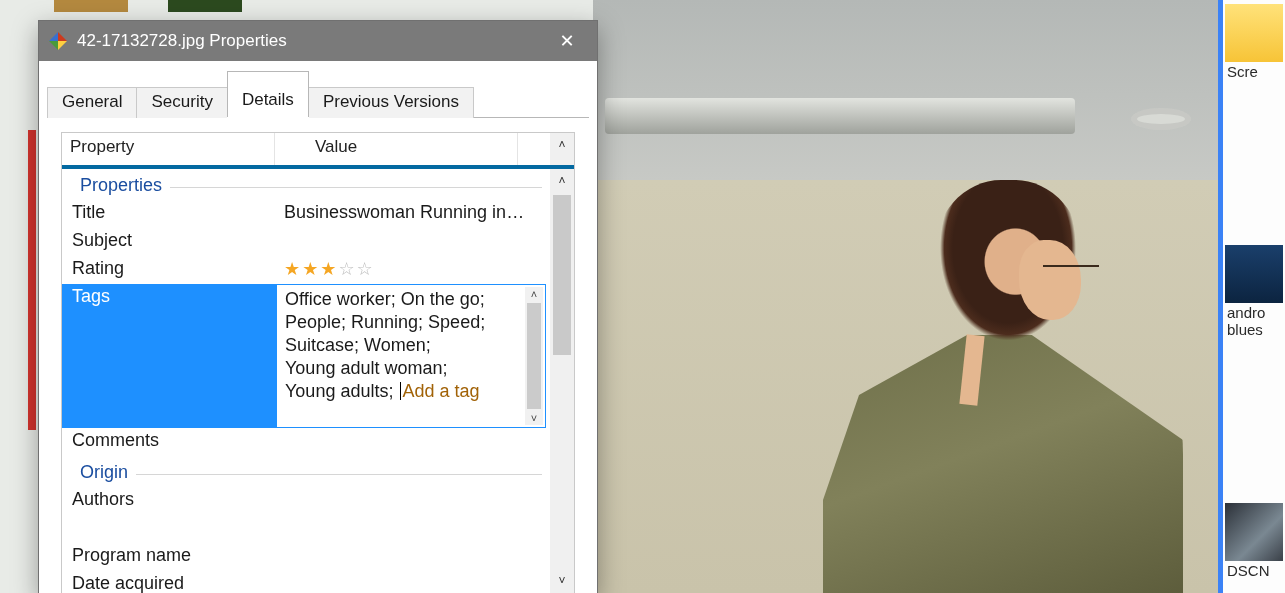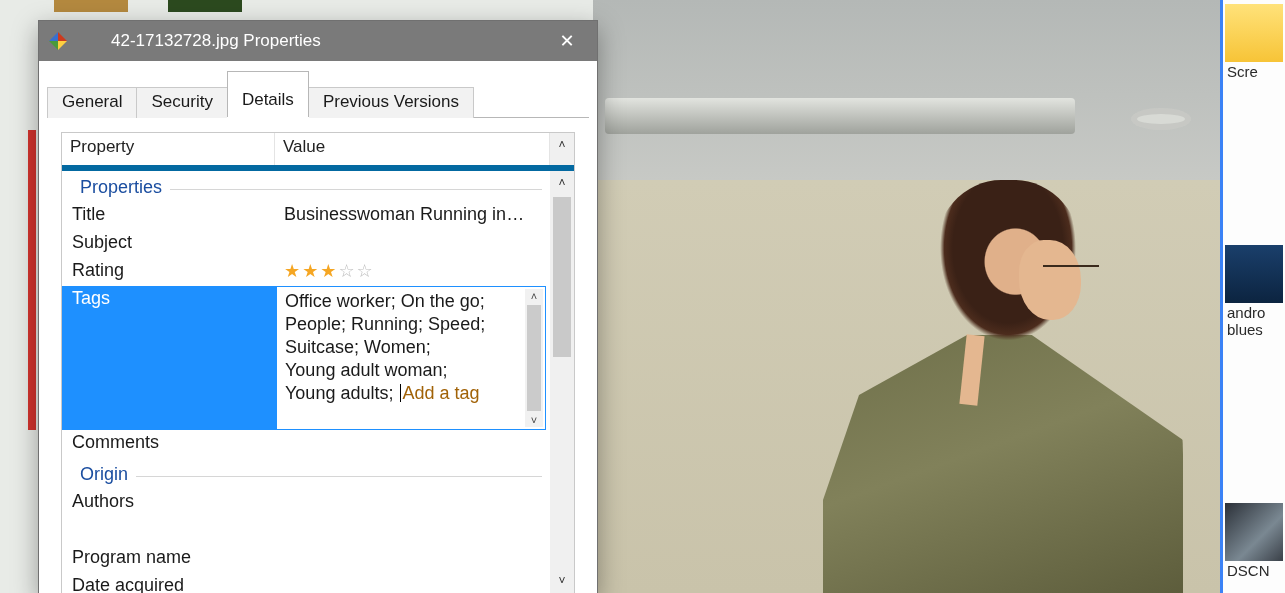--- a/index.html
+++ b/index.html
@@ -51,21 +51,21 @@
   .jacket {
     position: absolute; top:155px; left:80px; width:360px; height:300px;
     background: linear-gradient(160deg,#6f704a,#81815a 40%,#565636);
     border-radius: 40px 60px 0 0 / 80px 120px 0 0;
     clip-path: polygon(10% 20%, 40% 0, 58% 0, 100% 35%, 100% 100%, 0 100%, 0 55%);
   }
   .collar{position:absolute; top:155px; left:220px; width:18px; height:70px;
     background:#e4b790; transform:rotate(6deg);}
   .right-strip {
     position: absolute; right: 0; top: 0; width: 62px; height: 593px;
-    background:#fdfdfd; border-left:3px solid #3b82f6;
+    background:#fdfdfd; border-left:5px solid #3b82f6;
     display:flex; flex-direction:column; font-size:15px; color:#2a2a2a;
   }
   .right-thumb { width:58px; height:58px; margin:4px auto 0; }
   .th-yellow { background: linear-gradient(180deg,#ffe27a,#f7c437);}
   .th-blue   { background: linear-gradient(180deg,#1a3f6b,#0c2440);}
   .th-car    { background: linear-gradient(135deg,#2b3038,#7a8892 60%,#3a4048);}
   .right-label { margin:2px 0 14px 4px; line-height:1.1; overflow:hidden; white-space:nowrap;}
   .strip-spacer { flex:1; }
 
   
@@ -88,21 +88,21 @@
     padding: 0 8px 0 10px;
     font-size: 17px;
   }
   .titlebar .app-icon {
     width:18px; height:18px; margin-right:10px; position:relative;
   }
   .app-icon::before{content:"";position:absolute;inset:0;
     background: conic-gradient(#cc3a1e 0 90deg,#ffd040 0 180deg,#4a9a3a 0 270deg,#3a6fcc 0);
     clip-path: polygon(50% 0,100% 50%,50% 100%,0 50%);
     border-radius:3px;}
-  .title-text { flex:1;margin-left:34px; }
+  .title-text { flex:1; }
   .close-btn {
     width: 44px; height: 40px; display:flex; align-items:center; justify-content:center;
     color:#fff; font-size:18px; cursor:pointer;
   }
 
   .tabstrip {
     display:flex; align-items:flex-end; gap:0;
     padding: 10px 8px 0 8px;
     background:#fff;
     border-bottom: 0;
@@ -135,22 +135,22 @@
   }
 
   .grid-wrap {
     margin: 14px 22px 0 22px;
     border:1px solid #c9c9c9;
     height: 480px;
     display:flex; flex-direction:column;
     position:relative;
   }
   .grid-header {
-    display:flex; height:32px; border-bottom:6px solid #0369a1;
-    font-size:17px; color:#222;
+    display:flex; height:32px; border-bottom:4px solid #0369a1;
+    font-size:17px; color:#222;gap:32px;
   }
   .col-prop { width: 196px; padding:4px 8px; border-right:1px solid #e4e4e4;}
   .col-val  { flex:1; padding:4px 8px; border-right:1px solid #e4e4e4;}
   .col-scroll { width:24px; position:relative; background:#f0f0f0;}
   .scroll-up, .scroll-down {
     position:absolute; left:0; width:24px; height:24px;
     display:flex;align-items:center;justify-content:center;
     font-size:12px; color:#333; cursor:pointer; background:#f0f0f0;
   }
   .scroll-up{top:0;} .scroll-down{bottom:0;}

